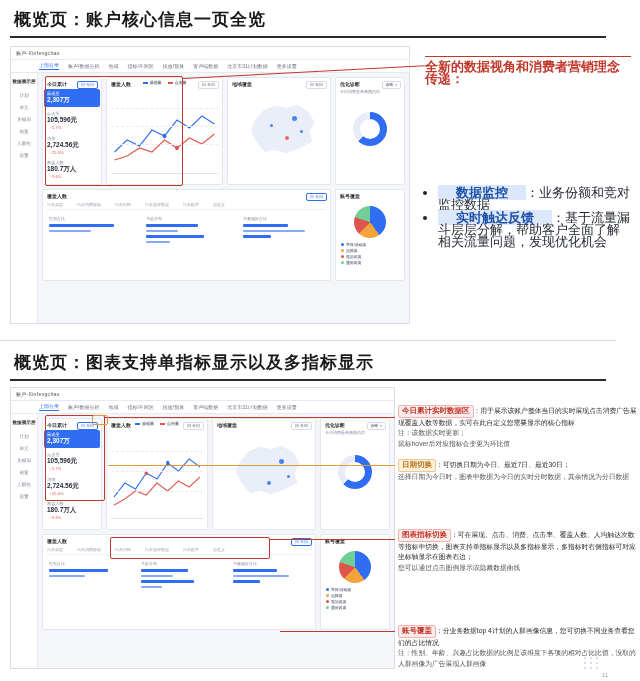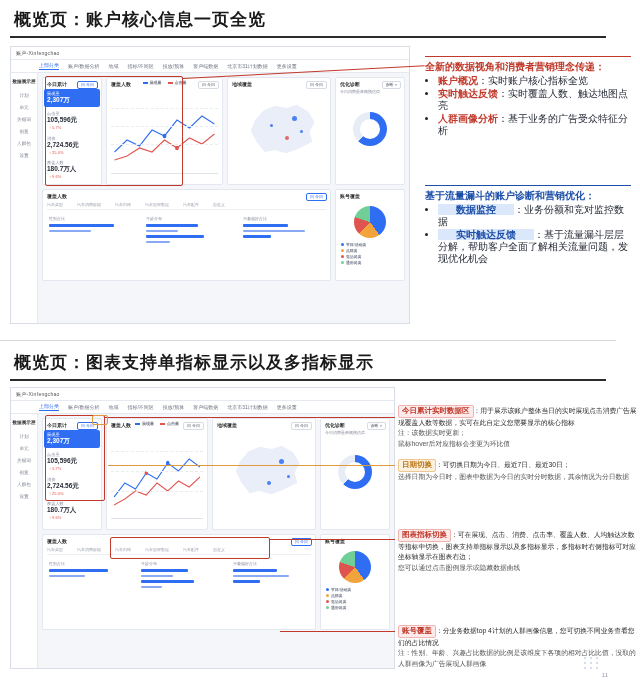--- a/index.html
+++ b/index.html
@@ -157,21 +157,21 @@
     width: 32px; height: 32px; border-radius:50%;
     background: conic-gradient(#2f6ef2 0 40%, #f2a33c 40% 62%, #e0544e 62% 80%, #6fcf97 80% 100%);
     margin: 6px auto 4px auto;
   }
   .pie-legend { font-size:3.8px; color:#7b8190; padding:0 5px; line-height:6px;}
   .pie-legend span { display:inline-block; width:3px; height:3px; border-radius:50%; margin-right:2px;}
 
   
   .callout {
     position: absolute;
-    font-size: 10px;
+    font-size: 13px;
     line-height: 12px;
     color: #1f2430;
   }
   .callout .head { color:#c0392b; font-weight:bold; }
   .callout .head-blue { color:#1b4fa8; font-weight:bold; }
   .callout ul { margin: 2px 0 0 0; padding-left: 13px; }
   .callout li { margin-bottom: 1px; }
   .kw-red { color:#c0392b; font-weight:bold; }
   .kw-blue { color:#1b4fa8; font-weight:bold; background:#dbe7fb; padding:0 18px;}
   .rule-top { border-top: 1.5px solid #c0392b; padding-top: 4px; }
@@ -351,29 +351,23 @@
 
         </div>
       </div>
     </div>
 
     <div class="hl-box" style="left:45px; top:76px; width:138px; height:110px;"></div>
     <div class="leader" style="left:183px; top:78px; width:242px; transform:rotate(-3deg); transform-origin:left center;"></div>
 
     <div class="callout" style="left:425px; top:56px; width:206px;">
       <div class="rule-top head">全新的数据视角和消费者营销理念传递：</div>
-      <ul>
-        <li><span class="kw-red">账户概况</span><span>：实时账户核心指标全览</span></li>
-        <li><span class="kw-red">实时触达反馈</span><span>：实时覆盖人数、触达地图点亮</span></li>
-        <li><span class="kw-red">人群画像分析</span><span>：基于业务的广告受众特征分析</span></li>
-      </ul>
     </div>
 
     <div class="callout" style="left:425px; top:185px; width:206px;">
-      <div class="rule-top-blue head-blue">基于流量漏斗的账户诊断和营销优化：</div>
       <ul>
         <li><span class="kw-blue">数据监控</span><span>：业务份额和竞对监控数据</span></li>
         <li><span class="kw-blue">实时触达反馈</span><span>：基于流量漏斗层层分解，帮助客户全面了解相关流量问题，发现优化机会</span></li>
       </ul>
     </div>
   </div>
 
   <div class="slide slide2">
 
     <div class="slide-title" style="padding-top:10px;">概览页：图表支持单指标显示以及多指标显示</div>

